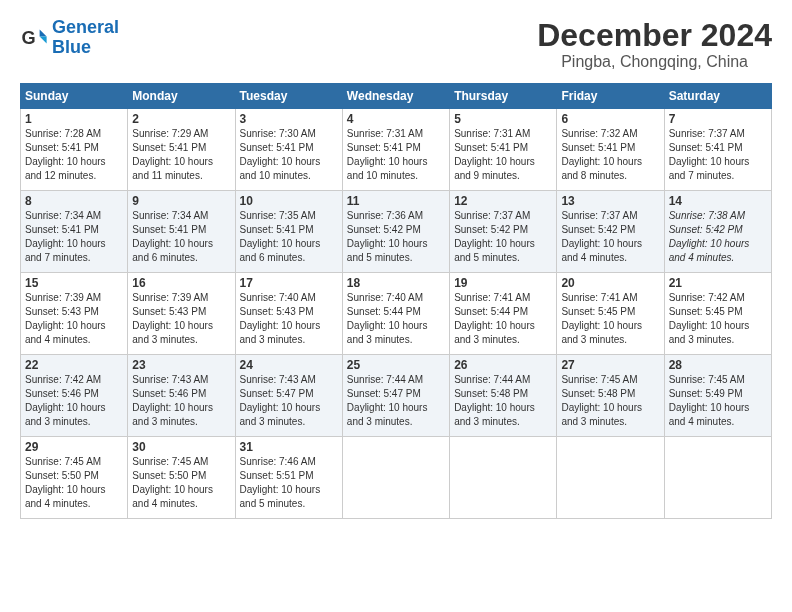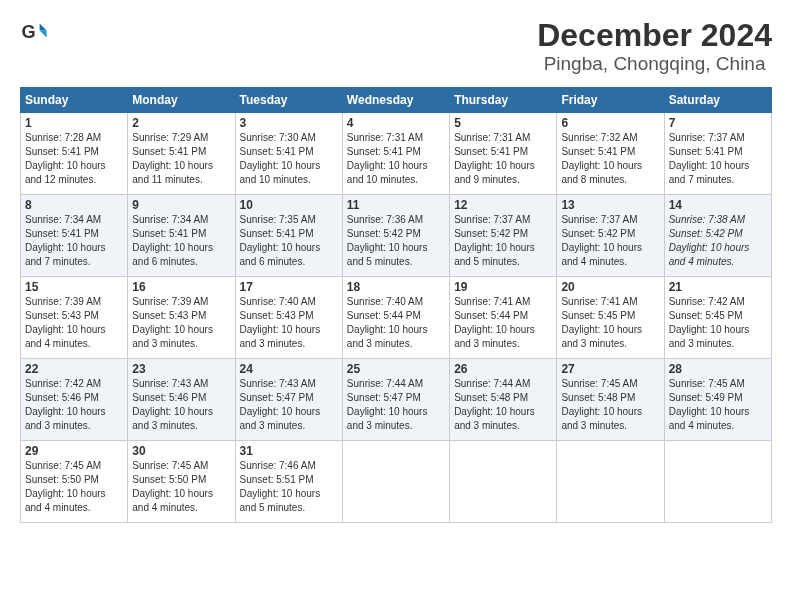--- a/index.html
+++ b/index.html
@@ -41,21 +41,21 @@
     .title-block {
       text-align: center;
     }
     .month-title {
       font-size: 32px;
       font-weight: bold;
       color: #333;
       line-height: 1.1;
     }
     .location {
-      font-size: 19px;
+      font-size: 16px;
       color: #555;
     }
     table {
       width: 100%;
       border-collapse: collapse;
       table-layout: fixed;
       border-radius: 27px;
     }
     thead tr th {
       background-color: #2e6da4;
@@ -99,20 +99,26 @@
 <body>
 
 <div class="page">
   <div class="header">
     <div class="logo">
       <svg class="logo-icon" viewBox="0 0 40 40">
         <text x="2" y="28" font-size="26" font-weight="bold" fill="#333" font-family="Arial">G</text>
         <polygon points="28,8 38,18 28,18" fill="#1a6db5"></polygon>
         <polygon points="28,18 38,18 38,28" fill="#1a9bd4"></polygon>
       </svg>
+      <div>
+        <div class="logo-text">
+          <span>General</span><br>
+          <span style="color:#1a6db5">Blue</span>
+        </div>
+      </div>
     </div>
     <div class="title-block">
       <div class="month-title">December 2024</div>
       <div class="location">Pingba, Chongqing, China</div>
     </div>
   </div>
 
   <table>
     <thead>
       <tr>

